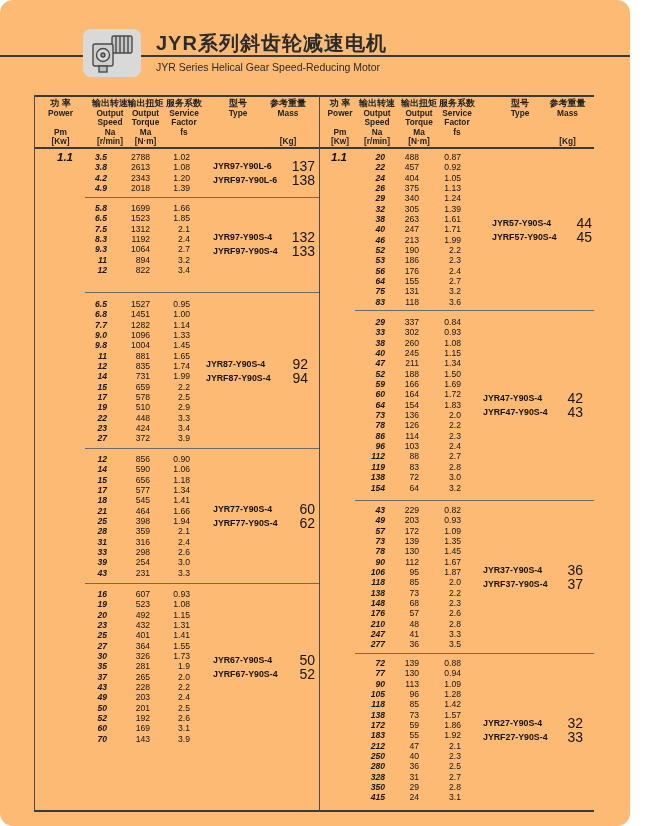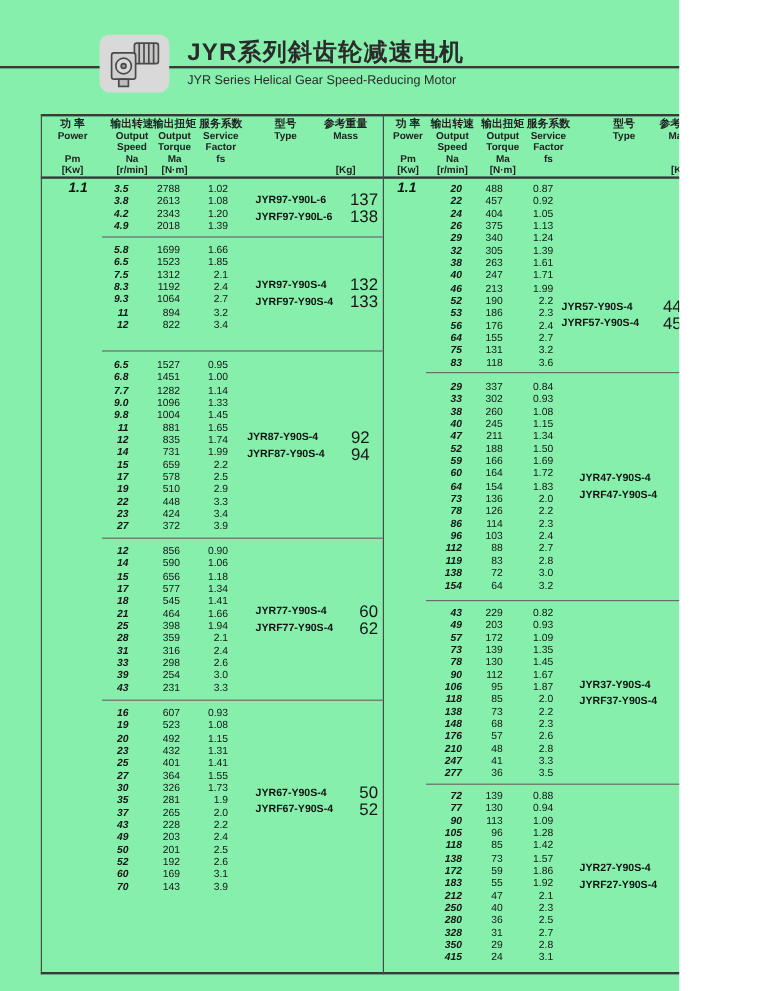--- a/index.html
+++ b/index.html
@@ -1,17 +1,17 @@
 <!DOCTYPE html>
 <html><head>
 <meta charset="utf-8">
 <style>
   html,body{margin:0;padding:0;background:#fff;}
-  #page{position:relative;width:566px;height:826px;background:#86efac;overflow:hidden;
-        font-family:"Liberation Sans","DejaVu Sans",sans-serif;color:#1c1c1c;}
+  #page{position:relative;width:630px;height:826px;background:#fdba74;overflow:hidden;
+        font-family:"Liberation Sans","DejaVu Sans",sans-serif;color:#1c1c1c;border-radius:13px;}
   
   #title-rule{position:absolute;left:0;top:55px;width:646px;height:2px;background:#3a3a3a;}
   #doc-title{position:absolute;left:156px;top:30px;font-size:20px;font-weight:bold;color:#2b2b2b;letter-spacing:1px;white-space:nowrap;}
   #doc-subtitle{position:absolute;left:156px;top:61px;font-size:10.5px;color:#2b2b2b;white-space:nowrap;}
   #motor-icon{position:absolute;left:82px;top:28px;width:60px;height:50px;}
   
   .hline{position:absolute;background:#3a3a3a;height:2px;}
   .vline{position:absolute;background:#4a4a4a;width:1px;}
   .sep{position:absolute;background:#6a6a6a;height:1px;}
   
@@ -543,21 +543,21 @@
       <div class="drow">
         <span class="cell c1">75</span>
         <span class="cell c2">131</span>
         <span class="cell c3">3.2</span>
       </div>
       <div class="drow">
         <span class="cell c1">83</span>
         <span class="cell c2">118</span>
         <span class="cell c3">3.6</span>
       </div>
-      <div class="typegroup" style="left: 108px; width: 100px; margin-top: 32px;">
+      <div class="typegroup" style="left: 132px; width: 100px;">
         <div class="typeline">
           <span class="typename">JYR57-Y90S-4</span>
           <span class="typemass">44</span>
         </div>
         <div class="typeline">
           <span class="typename">JYRF57-Y90S-4</span>
           <span class="typemass">45</span>
         </div>
       </div>
     </div>

